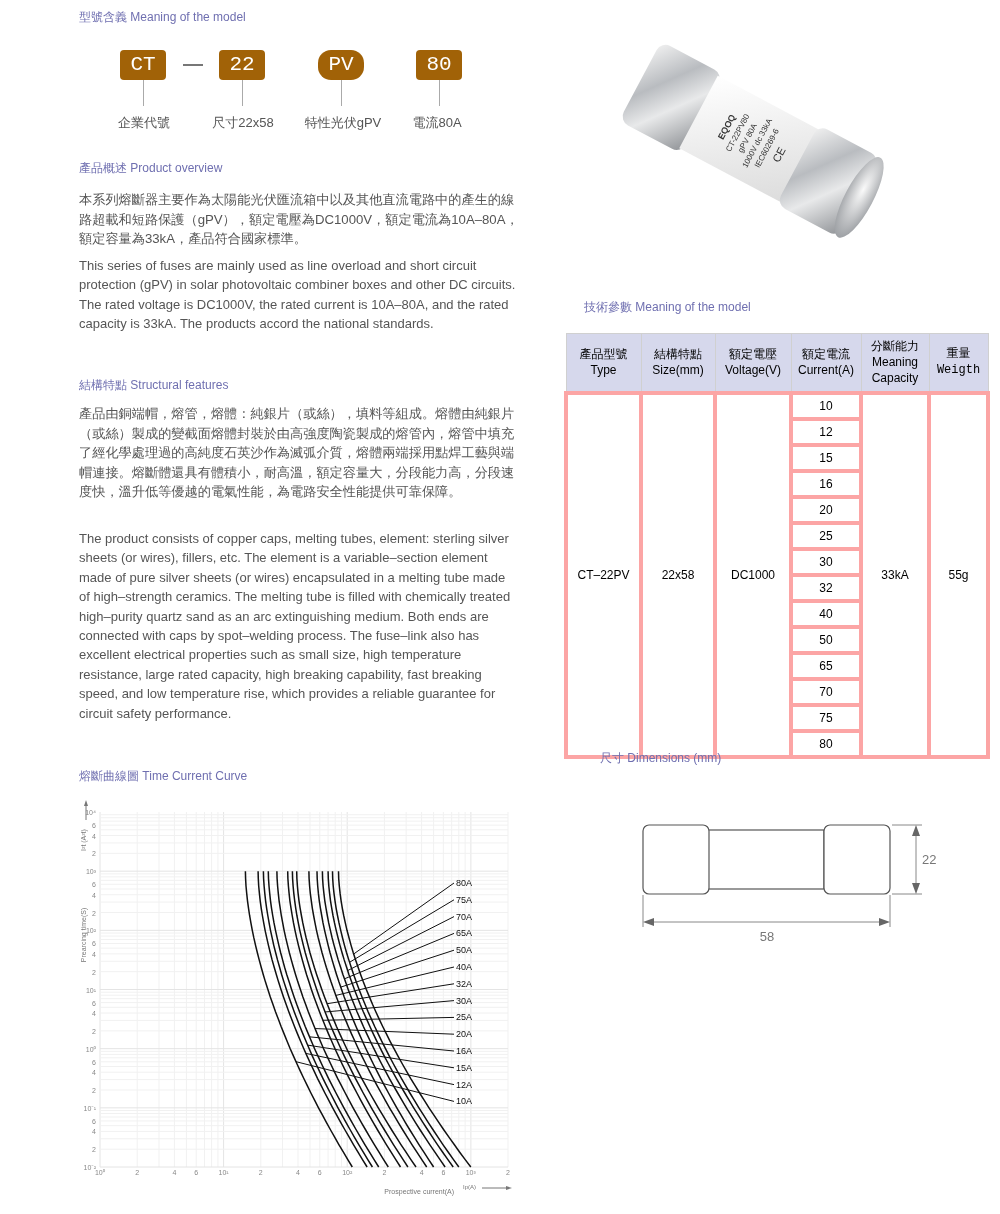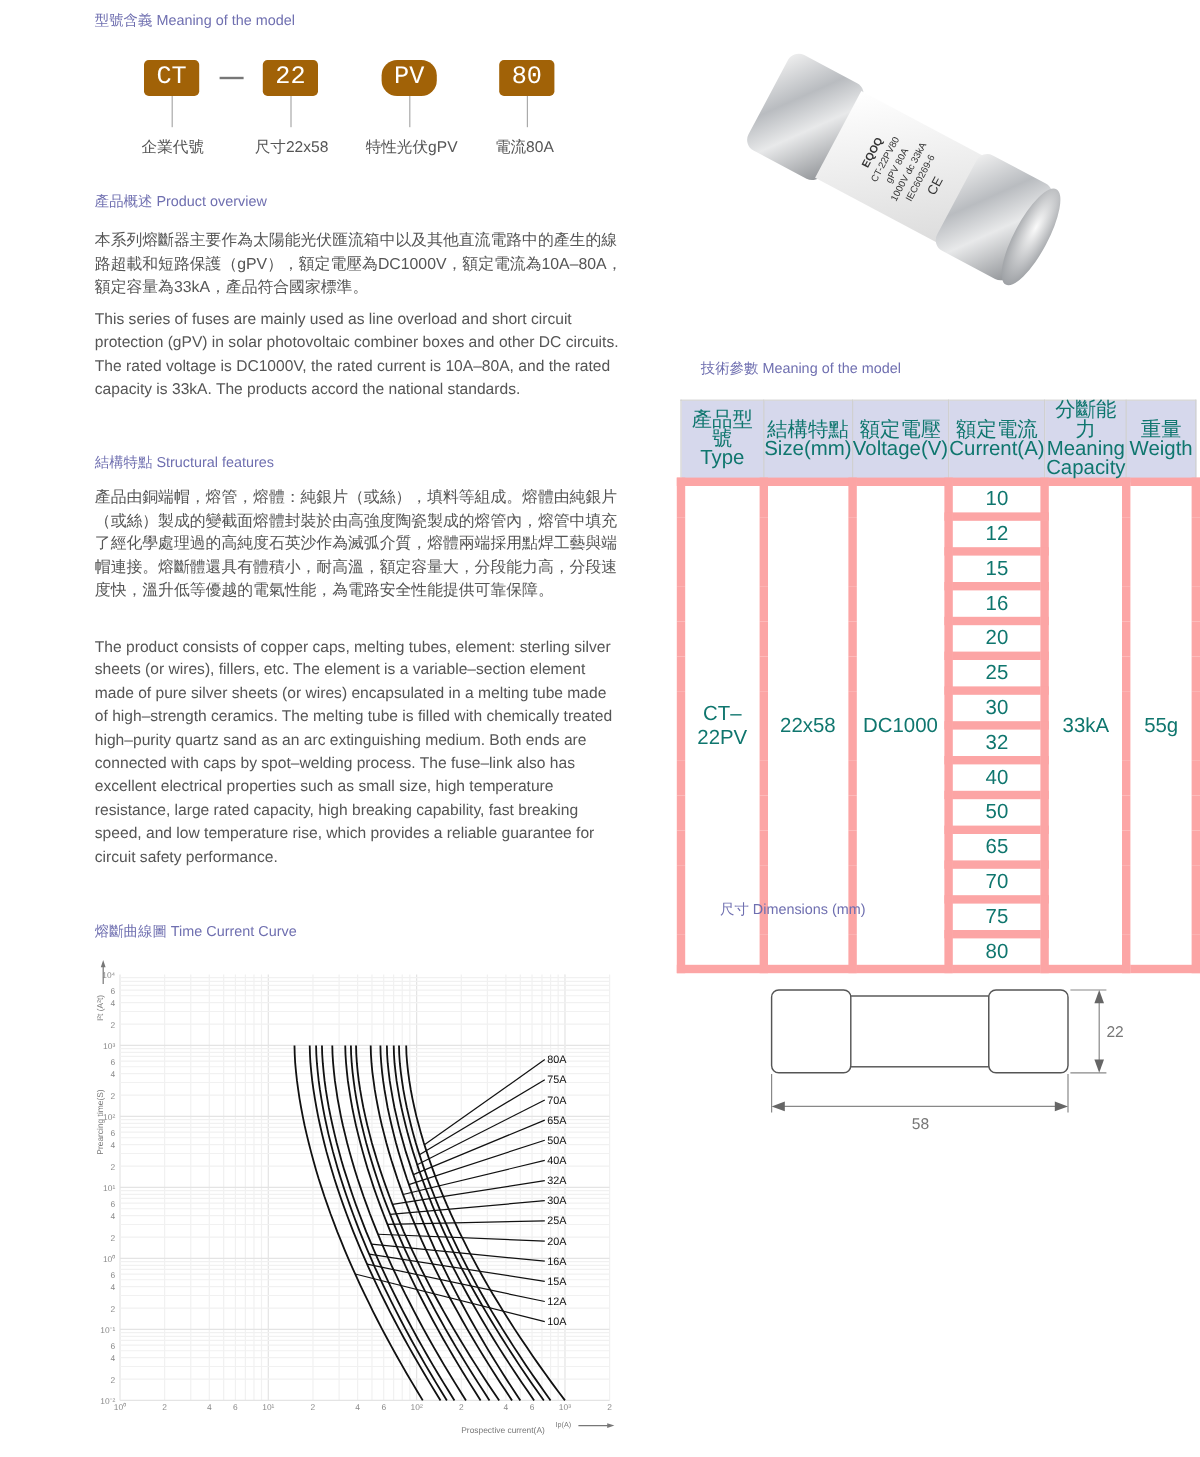--- a/index.html
+++ b/index.html
@@ -6,23 +6,23 @@
   body { width:1000px; height:1214px; position:relative; overflow:hidden;
          font-family:"Liberation Sans","DejaVu Sans",sans-serif; color:#555; }
   .h { position:absolute; color:#6f6fb0; font-size:12px; font-weight:normal; margin:0; white-space:nowrap; }
   .p { position:absolute; font-size:13px; line-height:19.4px; color:#555; margin:0; }
   .pzh { font-size:13.2px; line-height:19.6px; }
   .codebox { position:absolute; top:50px; height:30px; background:#a16207; color:#fff; border-radius:4px;
              font-size:21px; font-family:Liberation Mono, monospace; text-align:center; line-height:30px; }
   .vline { position:absolute; top:80px; width:1px; height:26px; background:#aaa; }
   .codelbl { position:absolute; top:114px; font-size:13px; color:#555; white-space:nowrap; transform:translateX(-50%); }
   .dash { position:absolute; left:183px; top:64px; width:20px; height:2px; background:#777; }
-  table.spec { position:absolute; left:564px; top:333px; border-collapse:collapse; font-size:17px; color:#0f766e; }
+  table.spec { position:absolute; left:564px; top:333px; border-collapse:collapse; font-size:12px; color:#000000; }
   table.spec th { background:#d6d8ec; font-weight:normal; border:1px solid #d0d0d0; line-height:16px; padding:0; }
-  table.spec td { border:7px solid #fca5a5; text-align:center; padding:0; }
+  table.spec td { border:4px solid #fca5a5; text-align:center; padding:0; }
   .cur td { height:22px; }
   .fuse-photo { position:absolute; left:605px; top:15px; width:300px; height:255px; }
   .chart { position:absolute; left:78px; top:800px; width:440px; height:400px; }
   .dim { position:absolute; left:636px; top:815px; width:320px; height:135px; }
 </style>
 </head>
 <body>
 
 <h2 class="h" style="left:79px;top:9px;">型號含義 Meaning of the model</h2>
 
@@ -262,21 +262,21 @@
 
 <h2 class="h" style="left:572px;top:299px;margin-left:12px;">技術參數 Meaning of the model</h2>
 <table class="spec">
   <thead>
     <tr style="height:59px;">
       <th style="width:74px;"><span>產品型號</span><br><span>Type</span></th>
       <th style="width:73px;"><span>結構特點</span><br><span>Size(mm)</span></th>
       <th style="width:75px;"><span>額定電壓</span><br><span>Voltage(V)</span></th>
       <th style="width:69px;margin-left:17px;"><span>額定電流</span><br><span>Current(A)</span></th>
       <th style="width:67px;"><span>分斷能力</span><br><span>Meaning Capacity</span></th>
-      <th style="width:58px;"><span>重量</span><br><span>Weigth</span></th>
+      <th style="width:58px;font-family:Liberation Mono, monospace;"><span>重量</span><br><span>Weigth</span></th>
     </tr>
   </thead>
   <tbody id="spec-body" class="cur">
       <tr>
         <td rowspan="14">CT–22PV</td>
         <td rowspan="14">22x58</td>
         <td rowspan="14">DC1000</td>
         <td>10</td>
         <td rowspan="14">33kA</td>
         <td rowspan="14">55g</td>

